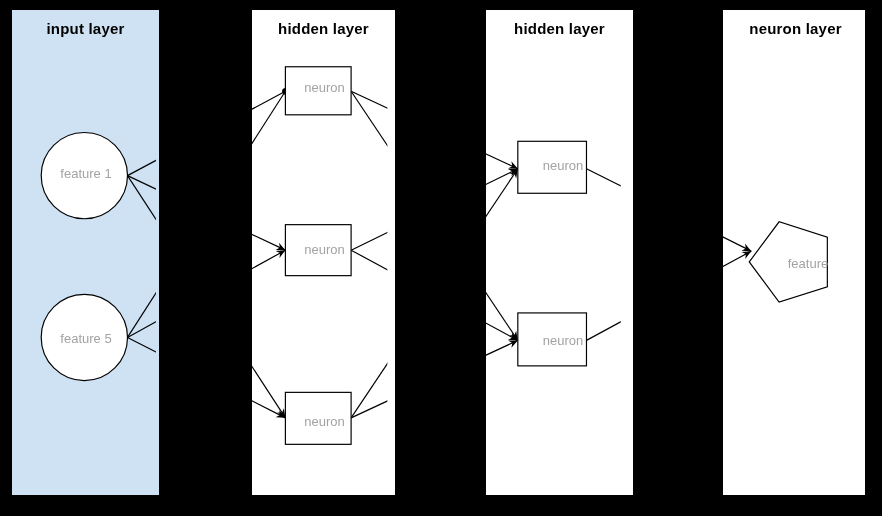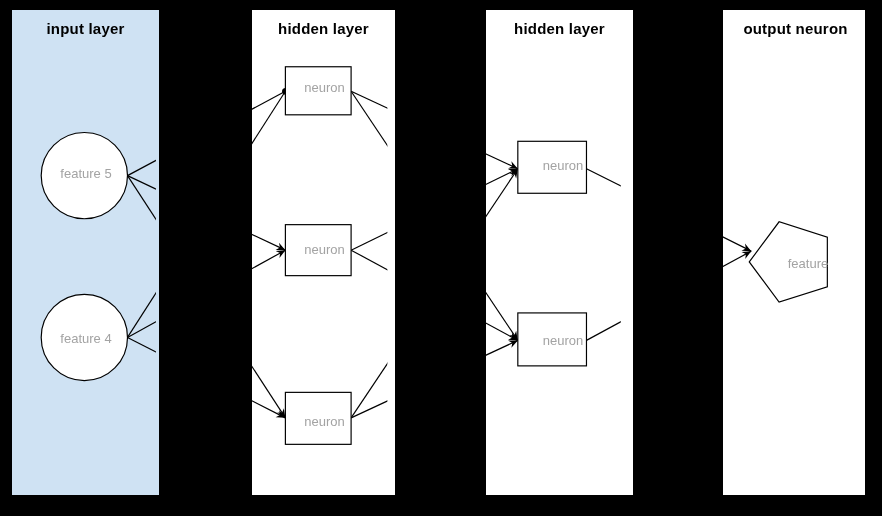--- a/index.html
+++ b/index.html
@@ -48,21 +48,21 @@
       <div class="panel" style="left: 12px; top: 10px; width: 147px; height: 485px; background: rgb(207, 226, 243);">
         <div class="panel-title" style="top: 10px;">input layer</div>
       </div>
       <div class="panel" style="left: 252px; top: 10px; width: 143px; height: 485px; background: rgb(255, 255, 255);">
         <div class="panel-title" style="top: 10px;">hidden layer</div>
       </div>
       <div class="panel" style="left: 486px; top: 10px; width: 147px; height: 485px; background: rgb(255, 255, 255);">
         <div class="panel-title" style="top: 10px;">hidden layer</div>
       </div>
       <div class="panel" style="left: 723px; top: 10px; width: 145px; height: 485px; background: rgb(255, 255, 255);">
-        <div class="panel-title" style="top: 10px;">output neuron</div>
+        <div class="panel-title" style="top: 10px;">neuron layer</div>
       </div>
     </div>
 
   <svg id="edge-layer" class="edges" width="882" height="516" viewBox="0 0 882 516">
       <defs>
         <clipPath id="panels-clip">
           <rect x="12" y="10" width="147" height="485"></rect>
           <rect x="252" y="10" width="143" height="485"></rect>
           <rect x="486" y="10" width="147" height="485"></rect>
           <rect x="723" y="10" width="145" height="485"></rect>
@@ -104,22 +104,22 @@
       <svg width="882" height="516" viewBox="0 0 882 516" class="edges">
         <circle cx="86" cy="174" r="44" fill="#ffffff" stroke="#000000" stroke-width="1.2"></circle>
         <circle cx="86" cy="339" r="44" fill="#ffffff" stroke="#000000" stroke-width="1.2"></circle>
         <rect x="291" y="63" width="67" height="49" fill="#ffffff" stroke="#000000" stroke-width="1.2"></rect>
         <rect x="291" y="224" width="67" height="52" fill="#ffffff" stroke="#000000" stroke-width="1.2"></rect>
         <rect x="291" y="395" width="67" height="53" fill="#ffffff" stroke="#000000" stroke-width="1.2"></rect>
         <rect x="528" y="139" width="70" height="53" fill="#ffffff" stroke="#000000" stroke-width="1.2"></rect>
         <rect x="528" y="314" width="70" height="54" fill="#ffffff" stroke="#000000" stroke-width="1.2"></rect>
         <polygon points="764.00,262.00 794.40,221.10 843.60,236.73 843.60,287.27 794.40,302.90" fill="#ffffff" stroke="#000000" stroke-width="1.2"></polygon>
       </svg>
-      <div class="node-label" style="left: 42px; top: 166px; width: 88px;">feature 5</div>
-      <div class="node-label" style="left: 42px; top: 331px; width: 88px;">feature 4</div>
+      <div class="node-label" style="left: 42px; top: 166px; width: 88px;">feature 1</div>
+      <div class="node-label" style="left: 42px; top: 331px; width: 88px;">feature 5</div>
       <div class="node-label" style="left: 291px; top: 79.5px; width: 67px;">neuron</div>
       <div class="node-label" style="left: 291px; top: 242px; width: 67px;">neuron</div>
       <div class="node-label" style="left: 291px; top: 413.5px; width: 67px;">neuron</div>
       <div class="node-label" style="left: 528px; top: 157.5px; width: 70px;">neuron</div>
       <div class="node-label" style="left: 528px; top: 333px; width: 70px;">neuron</div>
       <div class="node-label" style="left: 764px; top: 256px; width: 88px;">feature</div>
     </div>
 
 </div>
 

